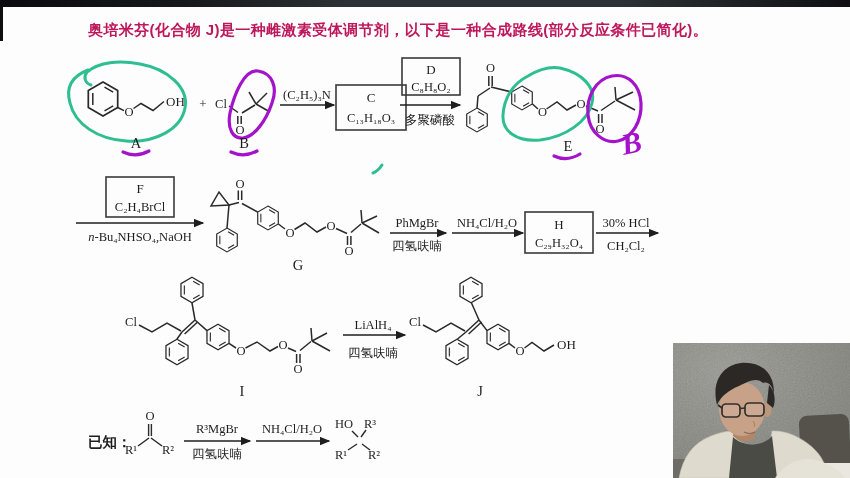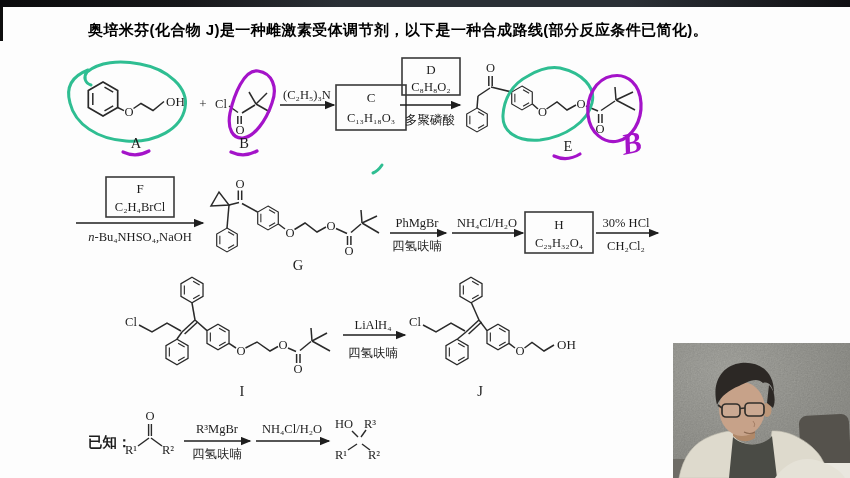--- a/index.html
+++ b/index.html
@@ -1,21 +1,21 @@
 <!DOCTYPE html>
 <html><head>
 <meta charset="utf-8">
 <style>
   html,body{margin:0;padding:0;background:#e8e8e8;}
   .stage{position:relative;width:850px;height:478px;background:#fdfdfd;overflow:hidden;
          font-family:"Liberation Sans",sans-serif;}
   .topbar{position:absolute;left:0;top:0;width:850px;height:7px;
           background:linear-gradient(to right,#0b0b0d 0%,#17181a 22%,#2b3036 40%,#2b3036 74%,#101013 100%);}
   .notch{position:absolute;left:0;top:7px;width:3px;height:34px;background:#0e0e0e;}
-  .title{position:absolute;left:88px;top:21px;font-size:15px;font-weight:700;color:#000000;
+  .title{position:absolute;left:88px;top:21px;font-size:15px;font-weight:700;color:#be185d;
          letter-spacing:.4px;white-space:nowrap;}
   svg.row{position:absolute;left:0;}
   .r1{top:45px;} .r2{top:175px;} .r3{top:265px;} .r4{top:405px;}
   svg text{fill:#1c1c1c;}
   .f{font-family:"Liberation Serif","DejaVu Serif",serif;font-size:12.5px;}
   .f13{font-family:"Liberation Serif","DejaVu Serif",serif;font-size:13px;}
   .cn{font-family:"Liberation Sans","DejaVu Sans",sans-serif;font-size:12.5px;}
   .cnb{font-family:"Liberation Sans","DejaVu Sans",sans-serif;font-size:14.5px;font-weight:700;}
   .lbl{font-family:"Liberation Serif","DejaVu Serif",serif;font-size:14.5px;}
   .hand{font-family:"Liberation Serif","DejaVu Serif",serif;font-size:30px;font-style:italic;font-weight:700;fill:#a413c9;}

